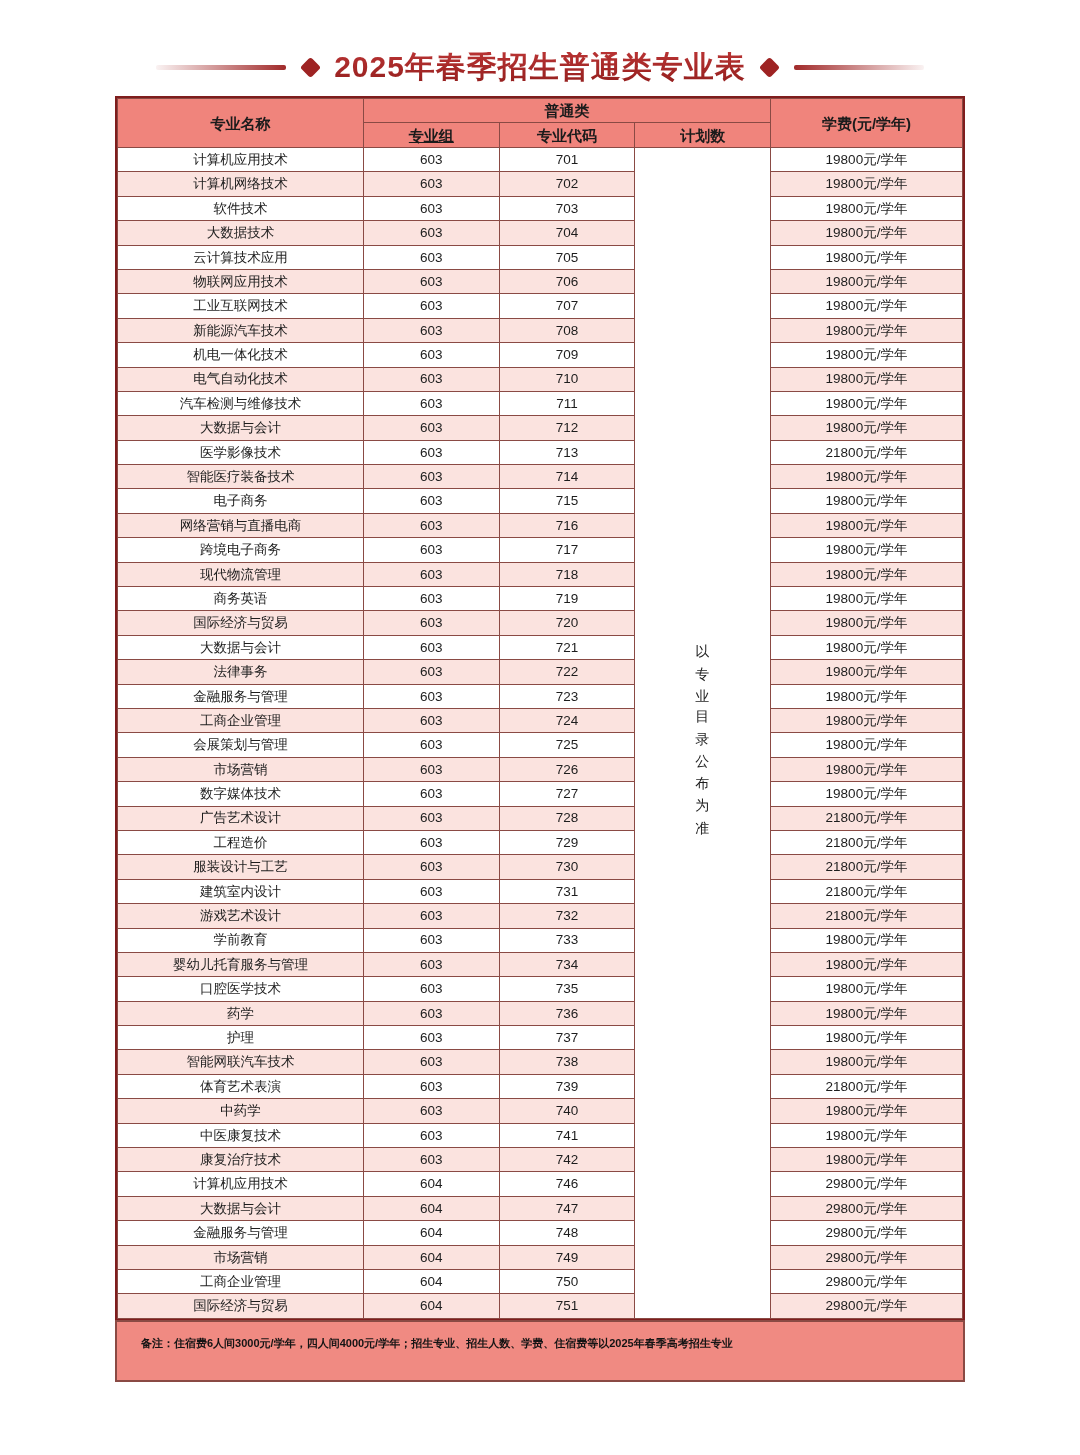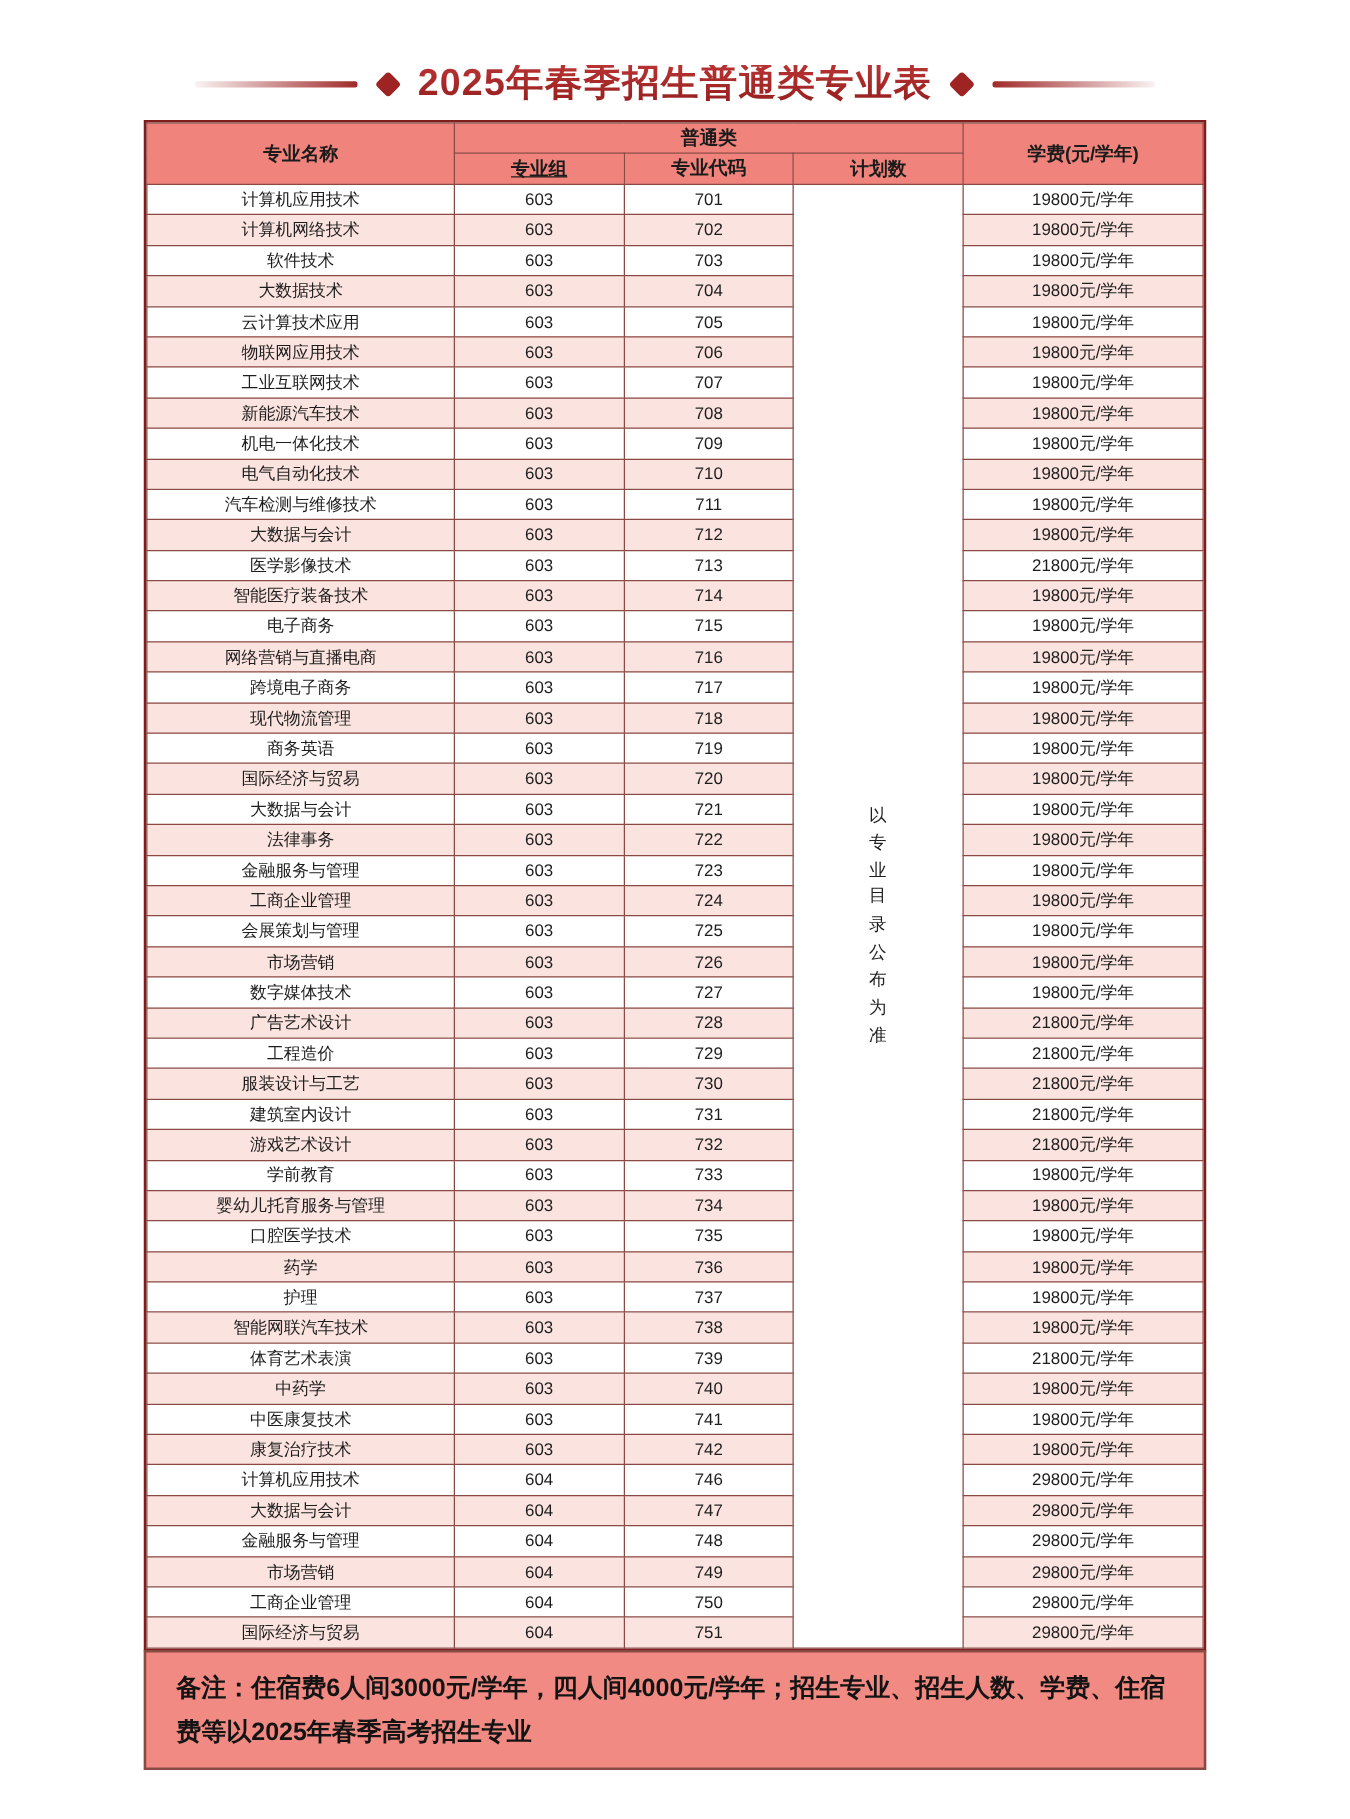--- a/index.html
+++ b/index.html
@@ -88,21 +88,21 @@
   }
   table.main thead th {
     background: #F0847C;
     font-weight: bold;
     font-size: 15px;
     color: #1b1b1b;
   }
   .th-name    { width: 245px; height: 47px; }
   .th-ordinary{ height: 23px; }
   .th-group   { width: 175px; height: 24px; text-decoration: underline; }
-  .th-code    { width: 170px; height: 24px; font-family: Liberation Mono, monospace; }
+  .th-code    { width: 170px; height: 24px; }
   .th-plan    { width: 65px;  height: 24px; }
   .th-fee     { width: 191px; height: 47px; }
 
   table.main tbody tr { height: 24.4px; }
   table.main tbody tr.odd  td { background: #ffffff; }
   table.main tbody tr.even td { background: #FBE3DF; }
 
   td.plan-cell {
     background: #ffffff !important;
     vertical-align: middle;
@@ -126,21 +126,21 @@
     left: 115px;
     top: 1320px;
     width: 850px;
     min-height: 62px;
     box-sizing: border-box;
     background: #F08A82;
     border: 2px solid #8A4A44;
     padding: 12px 22px 10px 24px;
   }
   .note-text {
-    font-size: 20px;
+    font-size: 11px;
     font-weight: bold;
     line-height: 1.75;
     color: #141414;
     letter-spacing: 0px;
     margin: 0;
   }
 
   
   .watermark {
     position: absolute;

